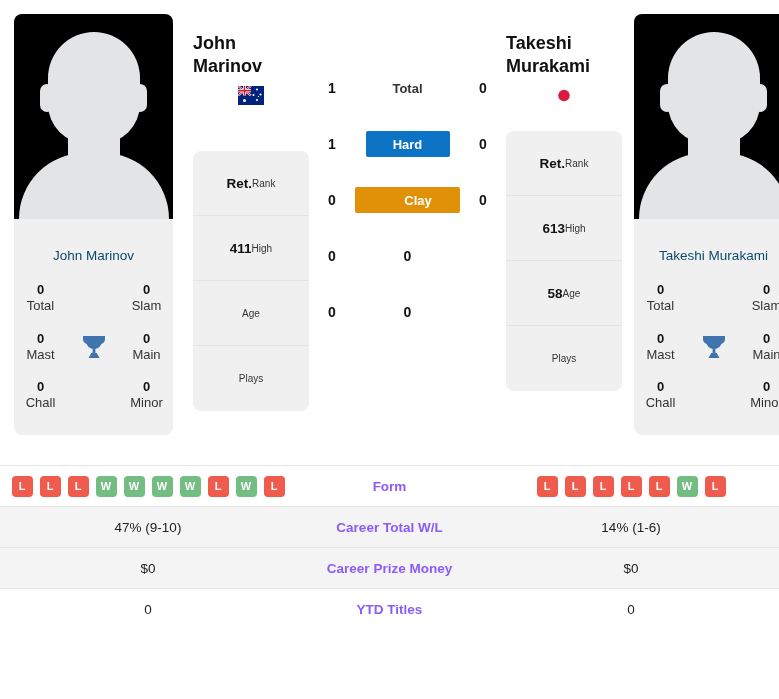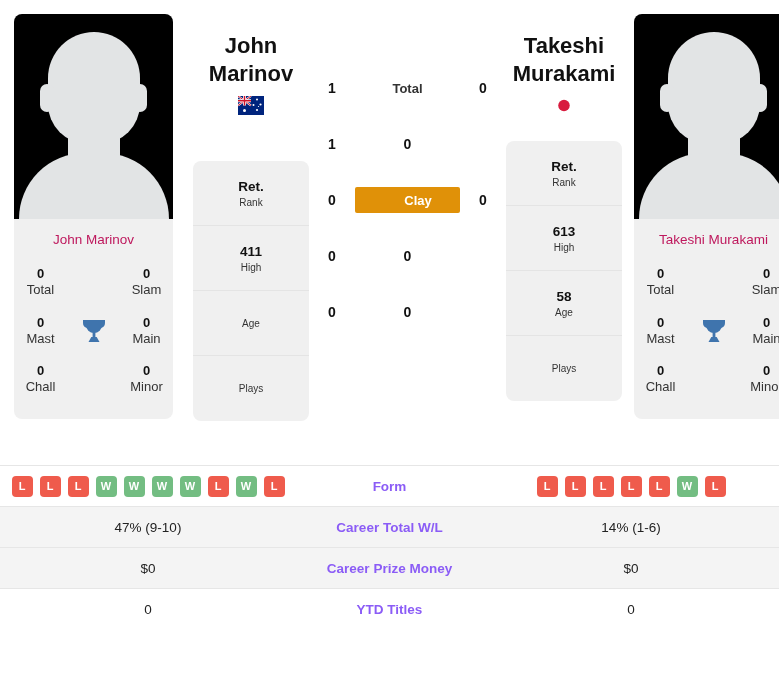--- a/index.html
+++ b/index.html
@@ -75,22 +75,23 @@
     transform: translateX(-50%);
     width: 150px;
     height: 66px;
     background: #e2e4e5;
     border-radius: 70px 70px 0 0;
   }
 
   .card-name {
     text-align: center;
     font-size: 13.5px;
-    color: #be185d;
+    color: #0c4a6e;
     padding: 13px 4px 12px 4px;
+    margin-top: 16px;
   }
 
   .titles-grid {
     display: grid;
     grid-template-columns: 1fr 1fr 1fr;
     align-items: center;
     row-gap: 0;
     padding-bottom: 14px;
   }
   .titles-cell {
@@ -124,43 +125,43 @@
   .meta-col.left { margin-top: 151px; }
   .meta-col.right { margin: 0 12px 0 0; margin-top: 131px; }
   .meta-panel {
     background: #f0f0f0;
     border-radius: 8px;
     overflow: hidden;
   }
   .meta-cell {
     height: 65px;
     display: flex;
-    flex-direction: column;
+    flex-direction: row;
     align-items: center;
     justify-content: center;
     border-bottom: 1px solid #e4e4e4;
     box-sizing: border-box;
   }
   .meta-cell:last-child { border-bottom: none; }
   .meta-cell .val {
     font-size: 13.5px;
     font-weight: bold;
     color: #111;
     line-height: 1.3;
   }
   .meta-cell .key {
     font-size: 10px;
     color: #333;
     line-height: 1.3;
   }
 
   
   .head-name {
-    text-align: center;
-    font-size: 22px;
+    text-align: left;
+    font-size: 18px;
     font-weight: bold;
     color: #111;
     line-height: 1.26;
     margin-top: 18px;
   }
   .flag-wrap {
     display: flex;
     justify-content: center;
     margin-top: 9px;
   }
@@ -348,20 +349,21 @@
   </div>
 
   <div class="surface-col" id="surface-col">
       <div class="surface-row">
         <div class="score">1</div>
         <div class="plain-label">Total</div>
         <div class="score">0</div>
       </div>
       <div class="surface-row">
         <div class="score">1</div>
+        <div class="surface-pill" style="background: rgb(11, 114, 196);">Hard</div>
         <div class="score">0</div>
       </div>
       <div class="surface-row">
         <div class="score">0</div>
         <div class="surface-pill" style="background: rgb(224, 145, 8); padding-left: 21px;">Clay</div>
         <div class="score">0</div>
       </div>
       <div class="surface-row">
         <div class="score">0</div>
         <div class="score">0</div>

